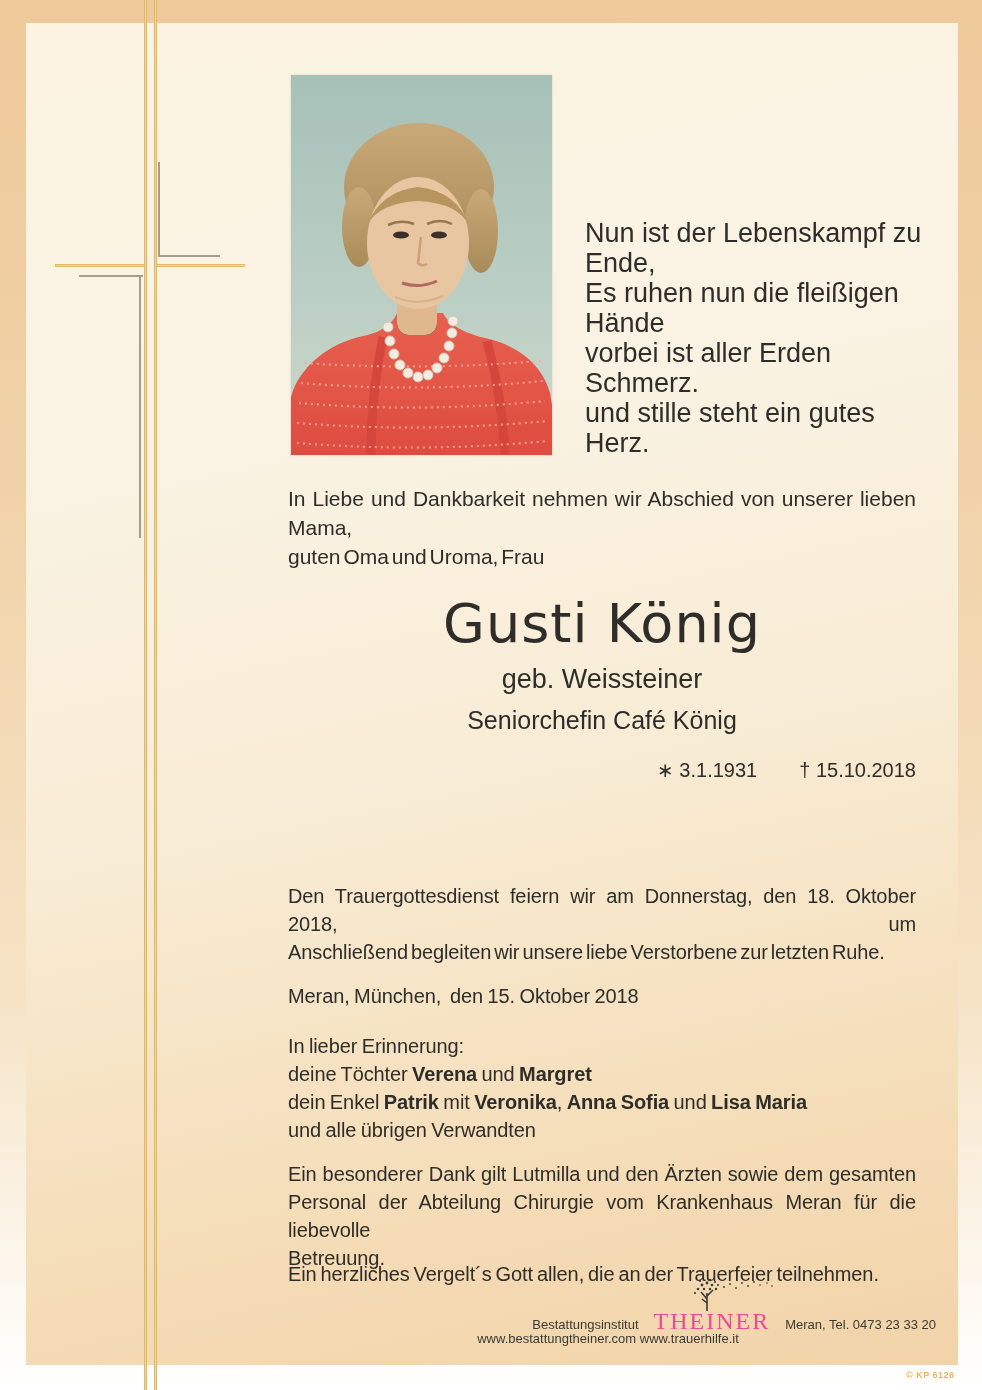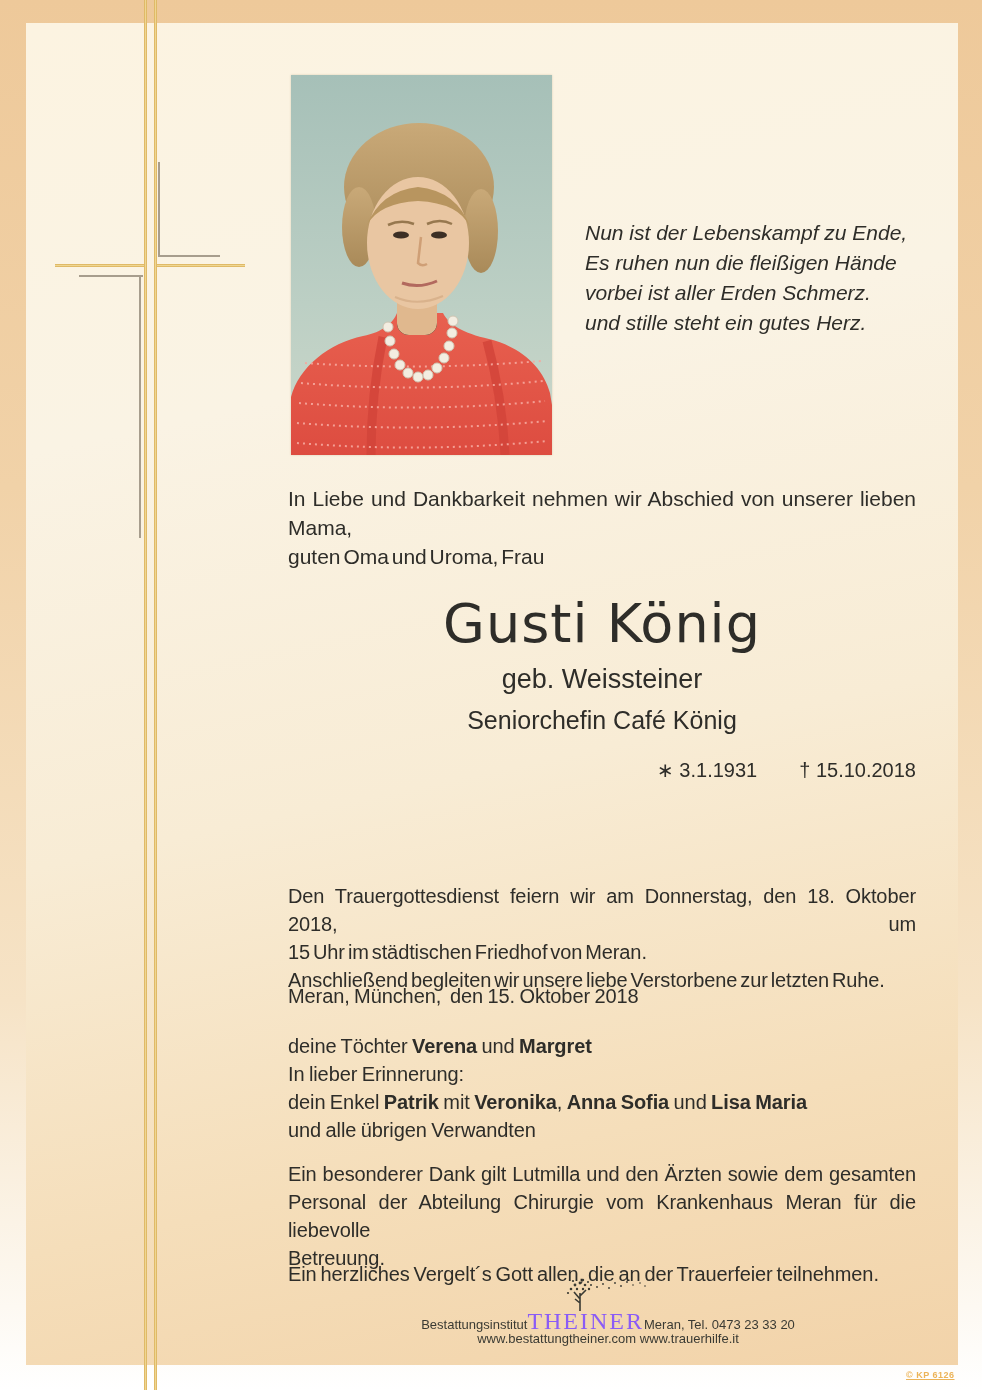--- a/index.html
+++ b/index.html
@@ -29,46 +29,46 @@
   .grey-line{position:absolute;background:#a79d8d;}
   .grey-v-top{left:158px;top:162px;width:2px;height:94px;}
   .grey-h-topright{left:158px;top:255px;width:62px;height:2px;}
   .grey-h-bottomleft{left:79px;top:275px;width:64px;height:2px;}
   .grey-v-bottom{left:139px;top:275px;width:2px;height:263px;}
   
   .photo{position:absolute;left:291px;top:75px;width:261px;height:380px;box-shadow:0 0 2px rgba(120,90,40,.25);}
   .photo svg{display:block;}
   
   .txt{position:absolute;left:288px;width:628px;}
-  .poem{position:absolute;left:585px;top:218px;width:340px;font-size:21px;line-height:30px;font-style:italic;}
+  .poem{position:absolute;left:585px;top:218px;width:340px;font-size:27px;line-height:30px;}
   .intro{top:484px;font-size:21px;line-height:29px;}
   .just{text-align:justify;text-align-last:justify;}
   .body-line{font-size:20px;line-height:28px;word-spacing:-1px;letter-spacing:-0.1px;margin-top:24px;}
   .name{top:592px;text-align:center;font-size:54px;font-weight:400;letter-spacing:1px;
         font-family:"DejaVu Sans","Liberation Sans",sans-serif;}
   .maiden{top:664px;text-align:center;font-size:27px;}
   .role{top:706px;text-align:center;font-size:25px;}
   .dates{top:758px;text-align:right;font-size:20px;}
   .dates .death{margin-left:42px;}
   .service{top:858px;}
   .dateline{top:958px;white-space:pre-wrap;}
   .memory{top:1008px;}
   .thanks{top:1136px;}
   .closing{top:1236px;word-spacing:-1.5px;}
   
-  .footer-row{position:absolute;left:288px;top:1308px;width:640px;
-    display:flex;justify-content:center;align-items:baseline;gap:0;
+  .footer-row{position:absolute;left:296px;top:1308px;width:640px;
+    display:flex;justify-content:flex-end;align-items:baseline;gap:15px;
     font-size:13px;color:#3a3a33;}
   .brand-wrap{position:relative;display:inline-block;}
-  .brand{font-family:"Liberation Serif","DejaVu Serif",serif;font-size:24px;letter-spacing:2px;color:#8b5cf6;}
+  .brand{font-family:"Liberation Serif","DejaVu Serif",serif;font-size:24px;letter-spacing:2px;color:#ec4899;}
   .brand-tree{position:absolute;left:30px;top:-31px;}
   .footer-web{position:absolute;left:288px;top:1331px;width:640px;text-align:center;
     font-size:13px;color:#3a3a33;white-space:pre-wrap;}
   .print-code{position:absolute;left:906px;top:1370px;font-size:9px;font-weight:bold;
-    color:#ecb459;letter-spacing:.5px;text-decoration:underline;}
+    color:#ecb459;letter-spacing:.5px;}
 </style>
 </head>
 <body>
 
 <div class="outer-frame"></div>
 <div class="inner-paper"></div>
 
 <div class="gold-v a"></div>
 <div class="gold-v b"></div>
 <div class="gold-h left"></div>
@@ -162,29 +162,28 @@
 <div class="txt name">Gusti König</div>
 <div class="txt maiden">geb. Weissteiner</div>
 <div class="txt role">Seniorchefin Café König</div>
 
 <div class="txt dates">
   <span class="birth"><span>∗</span> <span>3.1.1931</span></span><span class="death"><span>†</span> <span>15.10.2018</span></span>
 </div>
 
 <div class="txt service body-line">
   <div class="just">Den Trauergottesdienst feiern wir am Donnerstag, den 18. Oktober 2018, um</div>
-  <div style="word-spacing:-2.5px;">15 Uhr im städtischen Friedhof von Meran.</div>
   <div style="word-spacing:-2.5px;">Anschließend begleiten wir unsere liebe Verstorbene zur letzten Ruhe.</div>
 </div>
 
 <div class="txt dateline body-line">Meran, München,  den 15. Oktober 2018</div>
 
 <div class="txt memory body-line">
+  <div>In lieber Erinnerung:</div>
   <div><span>deine Töchter </span><span style="font-weight: 700;">Verena</span><span> und </span><span style="font-weight: 700;">Margret</span></div>
-  <div>In lieber Erinnerung:</div>
   <div><span>dein Enkel </span><span style="font-weight: 700;">Patrik</span><span> mit </span><span style="font-weight: 700;">Veronika</span><span>, </span><span style="font-weight: 700;">Anna Sofia</span><span> und </span><span style="font-weight: 700;">Lisa Maria</span></div>
   <div>und alle übrigen Verwandten</div>
 </div>
 
 <div class="txt thanks body-line">
   <div class="just">Ein besonderer Dank gilt Lutmilla und den Ärzten sowie dem gesamten</div>
   <div class="just">Personal der Abteilung Chirurgie vom Krankenhaus Meran für die liebevolle</div>
   <div>Betreuung.</div>
 </div>
 

